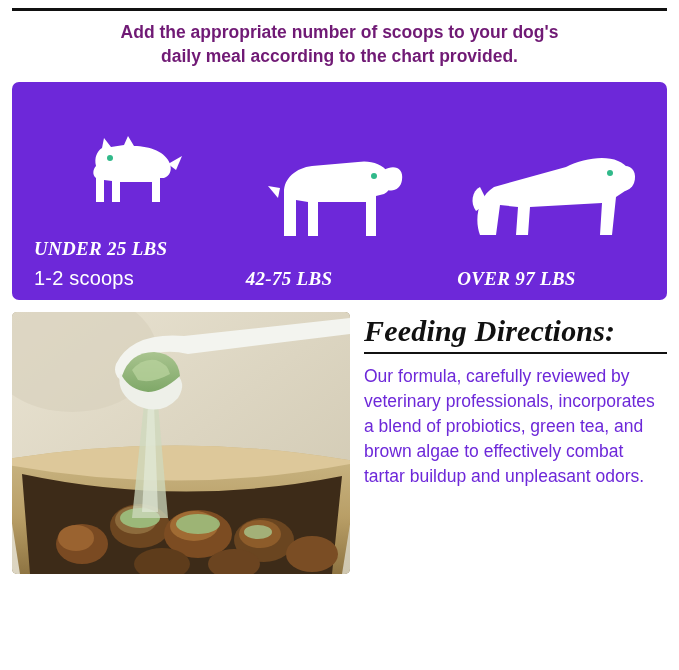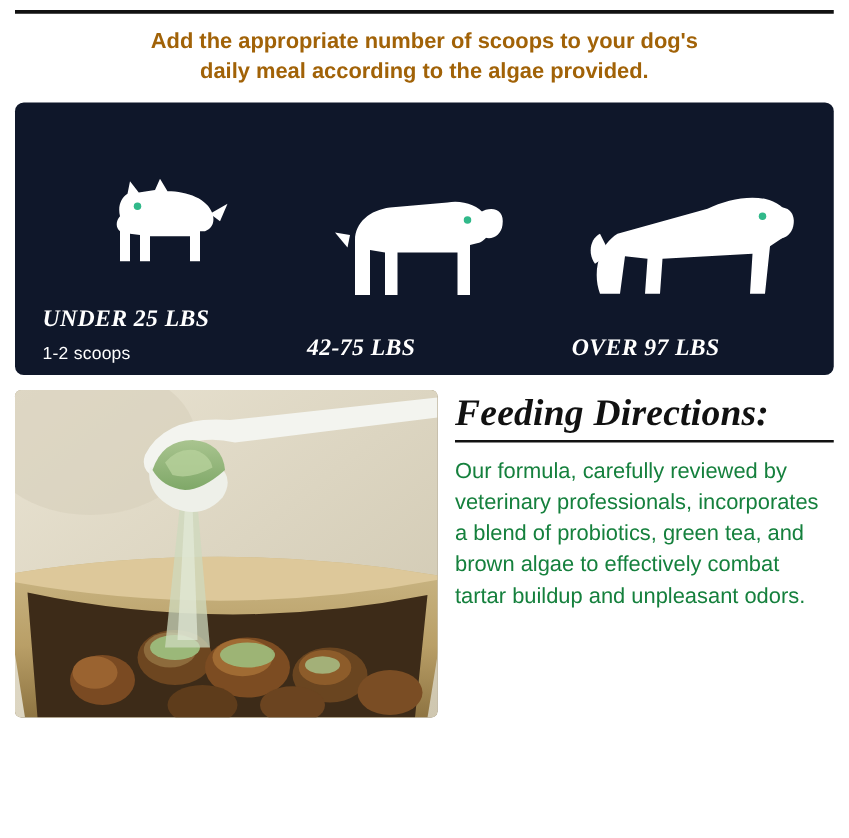--- a/index.html
+++ b/index.html
@@ -33,30 +33,30 @@
   }
   .headline .l1, .headline .l2 { display: block; }
   .rule {
     border-top: 3px solid #111111;
     margin: 8px 0 10px 0;
   }
   .subhead {
     text-align: center;
     font-size: 17.5px;
     font-weight: bold;
-    color: #a16207;
+    color: #701a75;
     line-height: 1.35;
     padding: 0 28px 0 28px;
   }
   .subhead span { display: block; }
 
   
   .green-panel {
     margin-top: 14px;
-    background: #0f172a;
+    background: #6d28d9;
     border-radius: 7px;
     height: 218px;
     display: flex;
     align-items: flex-end;
     padding: 0 10px 10px 10px;
     box-sizing: border-box;
   }
   .size-col {
     flex: 1 1 0;
     display: flex;
@@ -76,21 +76,21 @@
     font-family: "Liberation Serif", serif;
     font-style: italic;
     font-weight: bold;
     color: #ffffff;
     font-size: 19px;
     letter-spacing: 0.3px;
     margin-top: 10px;
   }
   .scoops-label {
     color: #ffffff;
-    font-size: 14px;
+    font-size: 20px;
     margin-top: 7px;
     letter-spacing: 0.2px;
   }
 
   
   .bottom {
     margin-top: 12px;
     display: flex;
     gap: 14px;
     height: 262px;
@@ -119,34 +119,34 @@
     letter-spacing: 0.2px;
   }
   .dir-rule {
     border-top: 2px solid #111111;
     margin: 4px 0 10px 0;
   }
   .directions p {
     margin: 0;
     font-size: 17.5px;
     line-height: 1.42;
-    color: #15803d;
+    color: #6d28d9;
   }
 </style>
 </head>
 <body>
 
 <div class="page">
 
 
   <div class="rule"></div>
 
   <div class="subhead">
     <span>Add the appropriate number of scoops to your dog's</span>
-    <span>daily meal according to the algae provided.</span>
+    <span>daily meal according to the chart provided.</span>
   </div>
 
   <div class="green-panel">
 
     <div class="size-col">
       <div class="dog-art">
         <svg width="140" height="110" viewBox="0 0 140 110" aria-hidden="true">
           <g fill="#ffffff">
             <path d="M32 48 C30 40 33 33 38 30 L40 20 L47 29 L60 27 L64 18 L70 28 C86 28 102 34 106 46 C108 52 106 58 100 60 L96 60 L96 84 L88 84 L88 64 L56 64 L56 84 L48 84 L48 63 L40 62 L40 84 L32 84 L32 60 C28 57 29 51 32 48 Z"></path>
             <path d="M104 46 L118 38 L112 52 Z"></path>

